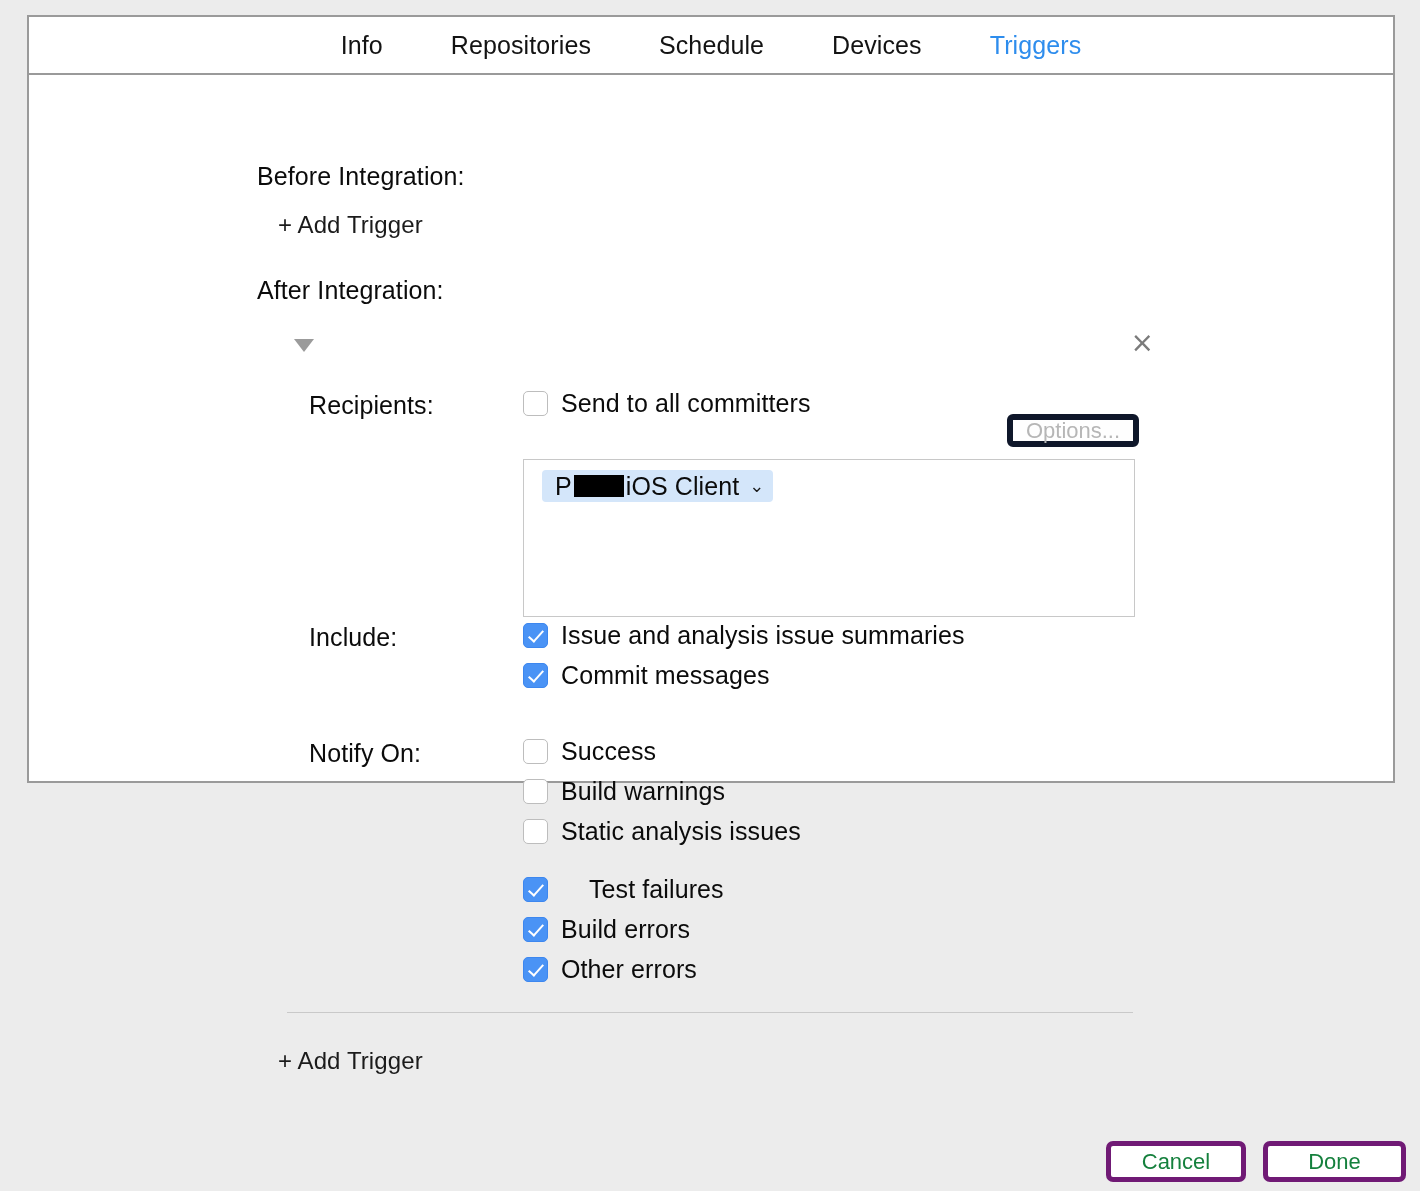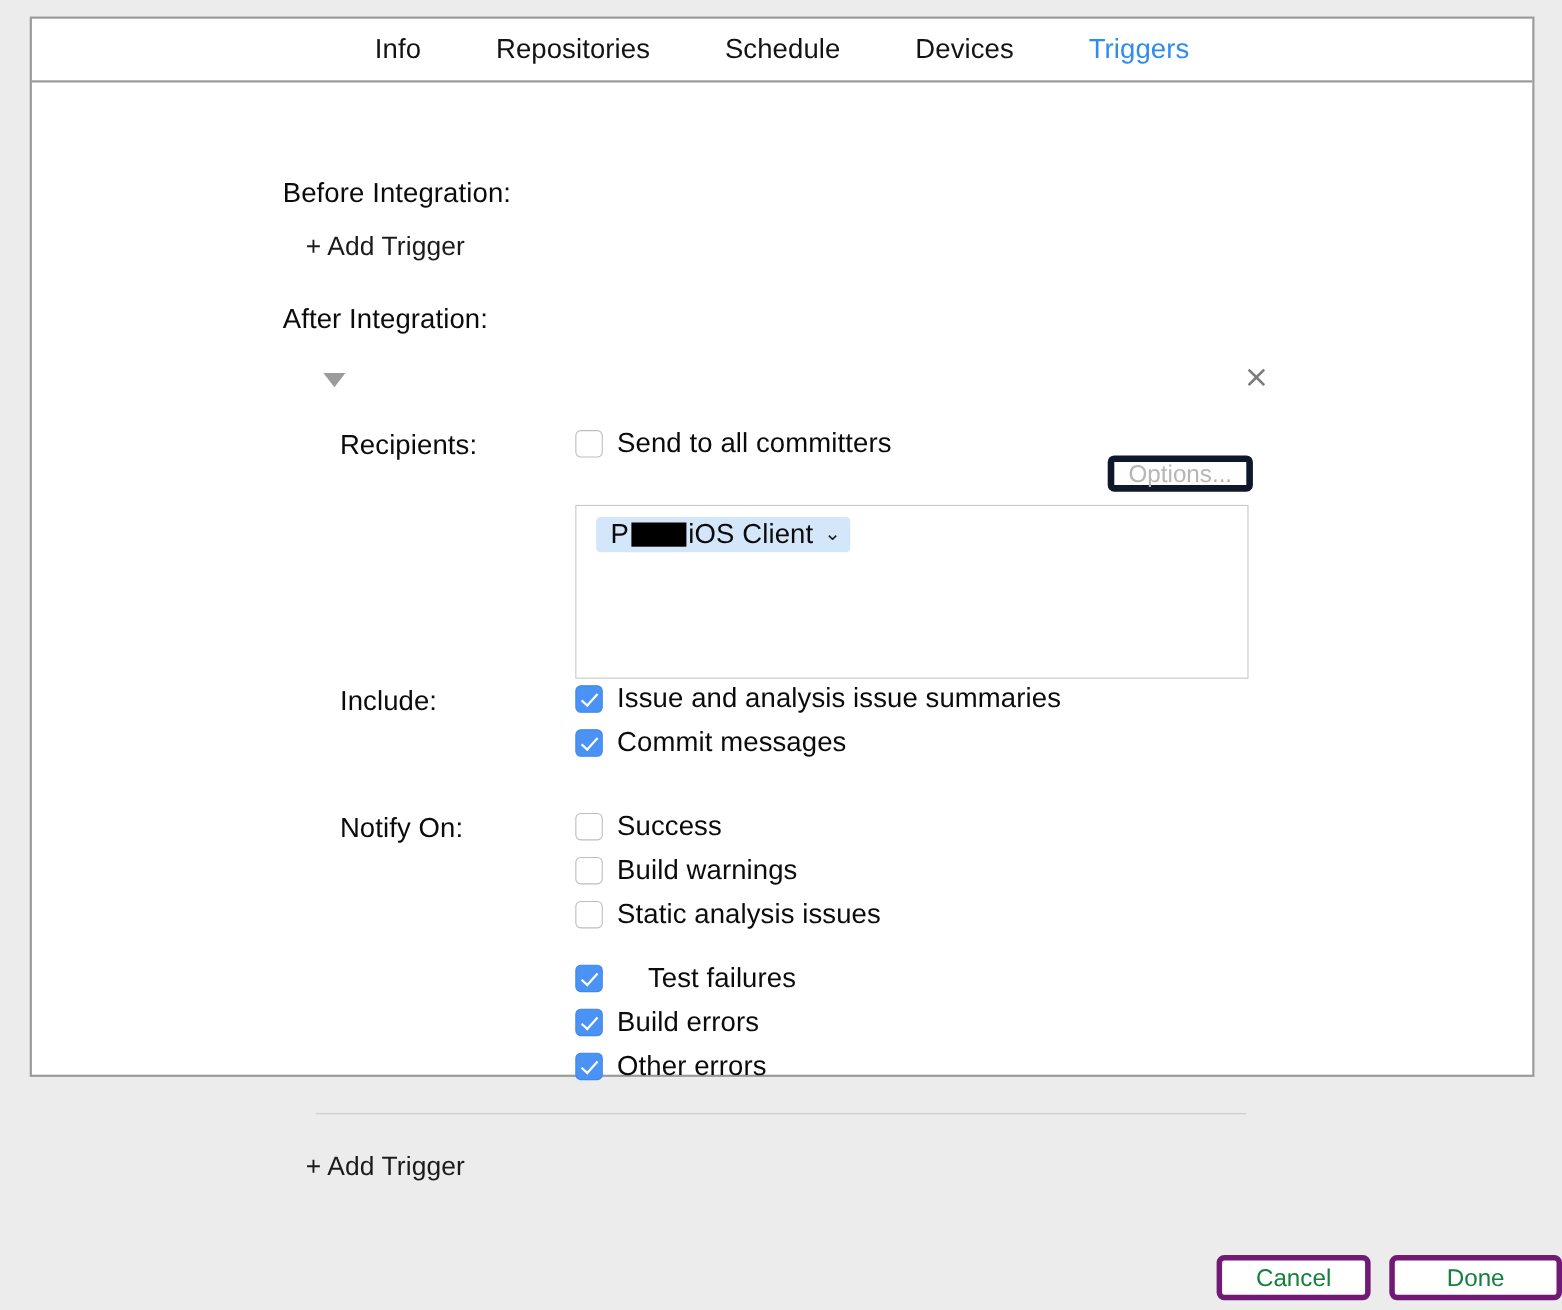--- a/index.html
+++ b/index.html
@@ -14,21 +14,21 @@
     -webkit-font-smoothing: antialiased;
     overflow: hidden;
   }
 
   
   .window {
     position: absolute;
     left: 27px;
     top: 15px;
     width: 1368px;
-    height: 964px;
+    height: 768px;
     background: #ffffff;
     border: 2px solid #9a9a9a;
     box-sizing: border-box;
   }
 
   
   .tabbar {
     position: relative;
     height: 58px;
     border-bottom: 2px solid #9a9a9a;
@@ -257,21 +257,21 @@
     border-radius: 7px;
     font-size: 22px;
     color: #15803d;
     display: flex;
     align-items: center;
     justify-content: center;
     box-sizing: border-box;
     cursor: default;
   }
   #cancel-button { left: 1106px; top: 1141px; width: 140px; }
-  #done-button   { left: 1263px; top: 1141px; width: 157px; }
+  #done-button   { left: 1263px; top: 1141px; width: 143px; }
 </style>
 </head>
 <body>
 
 <div class="window">
 
   <div class="tabbar">
     <div class="tabs">
       <div class="tab">Info</div>
       <div class="tab">Repositories</div>

